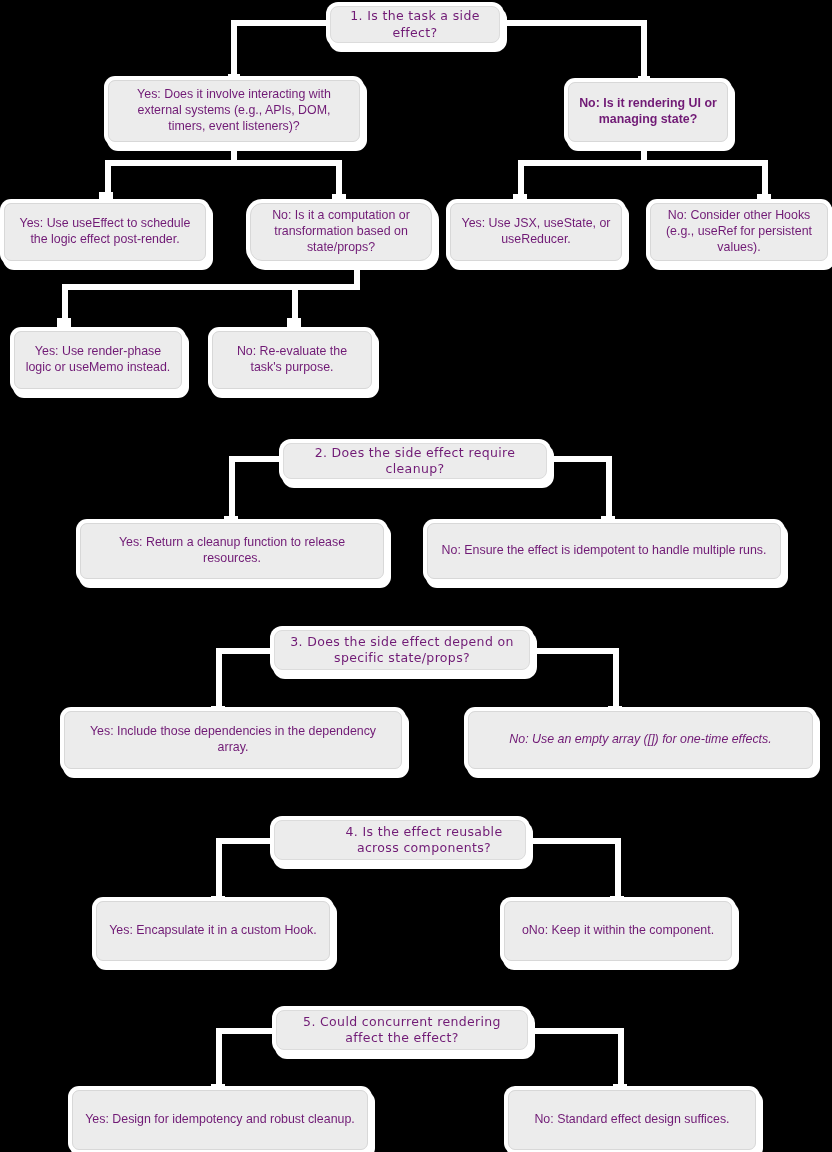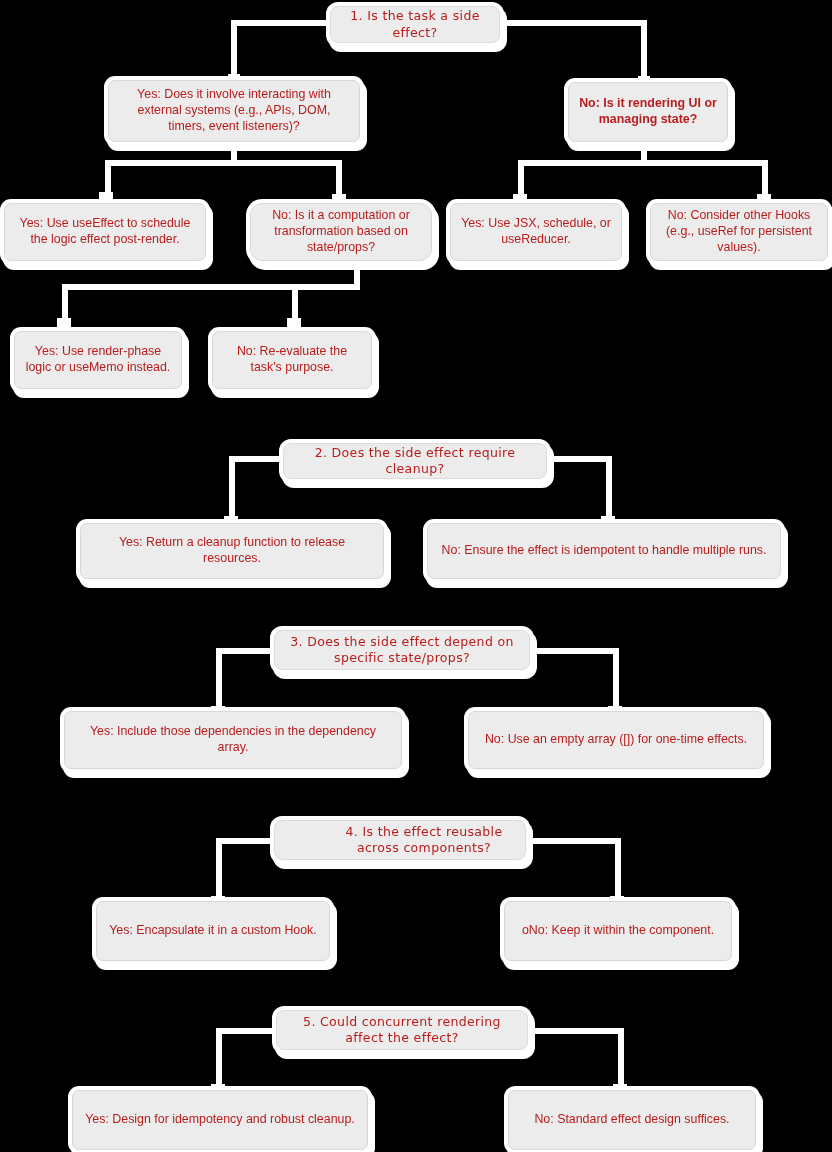--- a/index.html
+++ b/index.html
@@ -27,21 +27,21 @@
   .node {
     position: absolute;
     box-sizing: border-box;
     background: #ececec;
     border: 1px solid #d8d8d8;
     border-radius: 7px;
     display: flex;
     align-items: center;
     justify-content: center;
     text-align: center;
-    color: #b91c1c;
+    color: #701a75;
     z-index: 3;
     box-shadow: 0 0 0 4px #ffffff, 3px 5px 0 4px #ffffff;
   }
   .node .txt {
     display: block;
     padding: 0 10px;
     line-height: 1.28;
   }
 
   
@@ -102,21 +102,21 @@
 
   <div class="node a" style="left:4px; top:203px; width:202px; height:58px;">
     <span class="txt">Yes: Use useEffect to schedule the logic effect post-render.</span>
   </div>
 
   <div class="node a" style="left:250px; top:203px; width:182px; height:58px;border-radius:12px;">
     <span class="txt">No: Is it a computation or transformation based on state/props?</span>
   </div>
 
   <div class="node a" style="left:450px; top:203px; width:172px; height:58px;">
-    <span class="txt">Yes: Use JSX, schedule, or useReducer.</span>
+    <span class="txt">Yes: Use JSX, useState, or useReducer.</span>
   </div>
 
   <div class="node a" style="left:650px; top:203px; width:178px; height:58px;">
     <span class="txt">No: Consider other Hooks (e.g., useRef for persistent values).</span>
   </div>
 
   <div class="conn" style="left:354px; top:261px; width:6px; height:28px;"></div>
   <div class="conn" style="left:62px; top:284px; width:298px; height:6px;"></div>
   <div class="conn" style="left:62px; top:284px; width:6px; height:42px;"></div>
   <div class="conn" style="left:57px; top:318px; width:14px; height:12px;"></div>
@@ -160,21 +160,21 @@
   <div class="conn" style="left:211px; top:706px; width:14px; height:12px;"></div>
 
   <div class="conn" style="left:526px; top:648px; width:93px; height:6px;"></div>
   <div class="conn" style="left:613px; top:648px; width:6px; height:66px;"></div>
   <div class="conn" style="left:608px; top:706px; width:14px; height:12px;"></div>
 
   <div class="node a" style="left:64px; top:711px; width:338px; height:58px;">
     <span class="txt">Yes: Include those dependencies in the dependency array.</span>
   </div>
 
-  <div class="node a" style="left:468px; top:711px; width:296px; height:58px;">
+  <div class="node a" style="left:468px; top:711px; width:345px; height:58px;font-style:italic;">
     <span class="txt">No: Use an empty array ([]) for one-time effects.</span>
   </div>
 
   <div class="node q" style="left:274px; top:820px; width:252px; height:40px;padding-left:48px;">
     <span class="txt">4. Is the effect reusable across components?</span>
   </div>
 
   <div class="conn" style="left:216px; top:838px; width:62px; height:6px;"></div>
   <div class="conn" style="left:216px; top:838px; width:6px; height:66px;"></div>
   <div class="conn" style="left:211px; top:896px; width:14px; height:12px;"></div>

